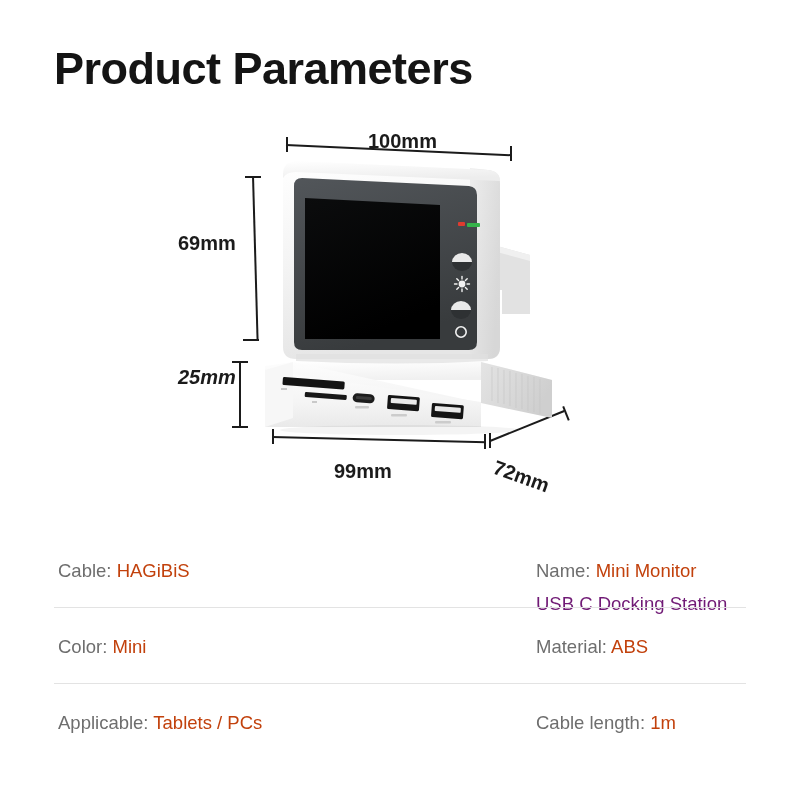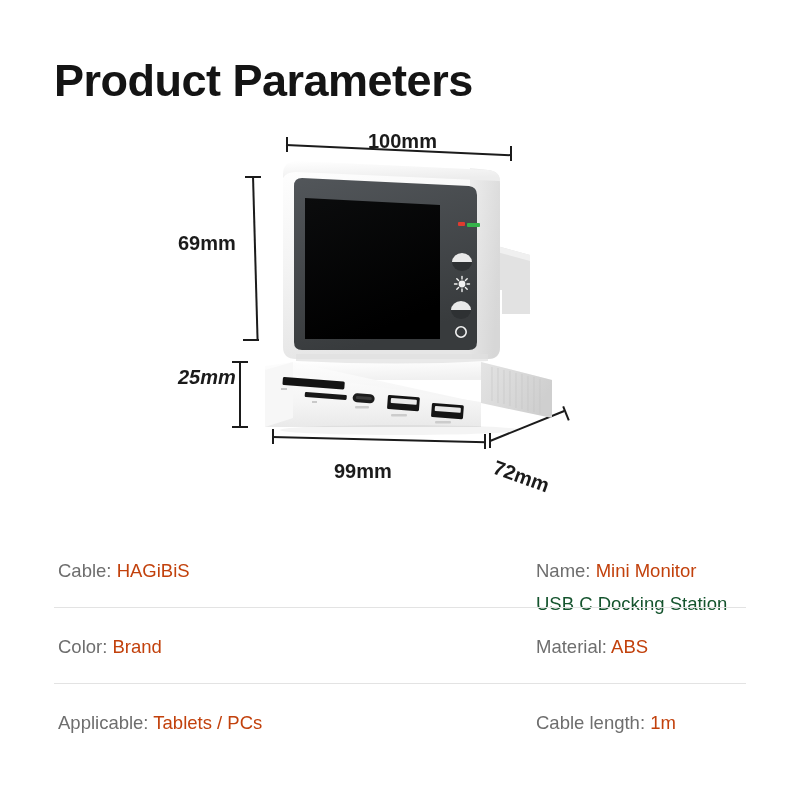--- a/index.html
+++ b/index.html
@@ -22,21 +22,20 @@
   
   #page-title {
     position: absolute;
     left: 54px;
     top: 44px;
     font-size: 45px;
     font-weight: bold;
     letter-spacing: -0.5px;
     color: #141414;
     line-height: 1.1;
-    margin-top: 12px;
   }
 
   
   #product-figure {
     position: absolute;
     left: 0px;
     top: 118px;
     width: 800px;
     height: 390px;
   }
@@ -137,21 +136,21 @@
     padding-left: 466px;
     width: 100%;
   }
   .spec-line {
     font-size: 18.5px;
     line-height: 33px;
     white-space: nowrap;
   }
   .spec-key   { color: #6e6e6e; }
   .spec-val   { color: #c2410c; }
-  .spec-cont  { color: #14532d; }
+  .spec-cont  { color: #701a75; }
 </style>
 </head>
 <body>
 
 <div id="page">
 
   <h1 id="page-title">Product Parameters</h1>
 
   <div id="product-figure">
 
@@ -354,21 +353,21 @@
           <span class="spec-val">Mini Monitor</span>
         </div>
         <div class="spec-line spec-cont">USB C Docking Station</div>
       </div>
     </div>
 
     <div class="spec-row">
       <div class="spec-col left">
         <div class="spec-line">
           <span class="spec-key">Color:</span>
-          <span class="spec-val">Brand</span>
+          <span class="spec-val">Mini</span>
         </div>
       </div>
       <div class="spec-col right">
         <div class="spec-line">
           <span class="spec-key">Material:</span>
           <span class="spec-val">ABS</span>
         </div>
       </div>
     </div>
 

